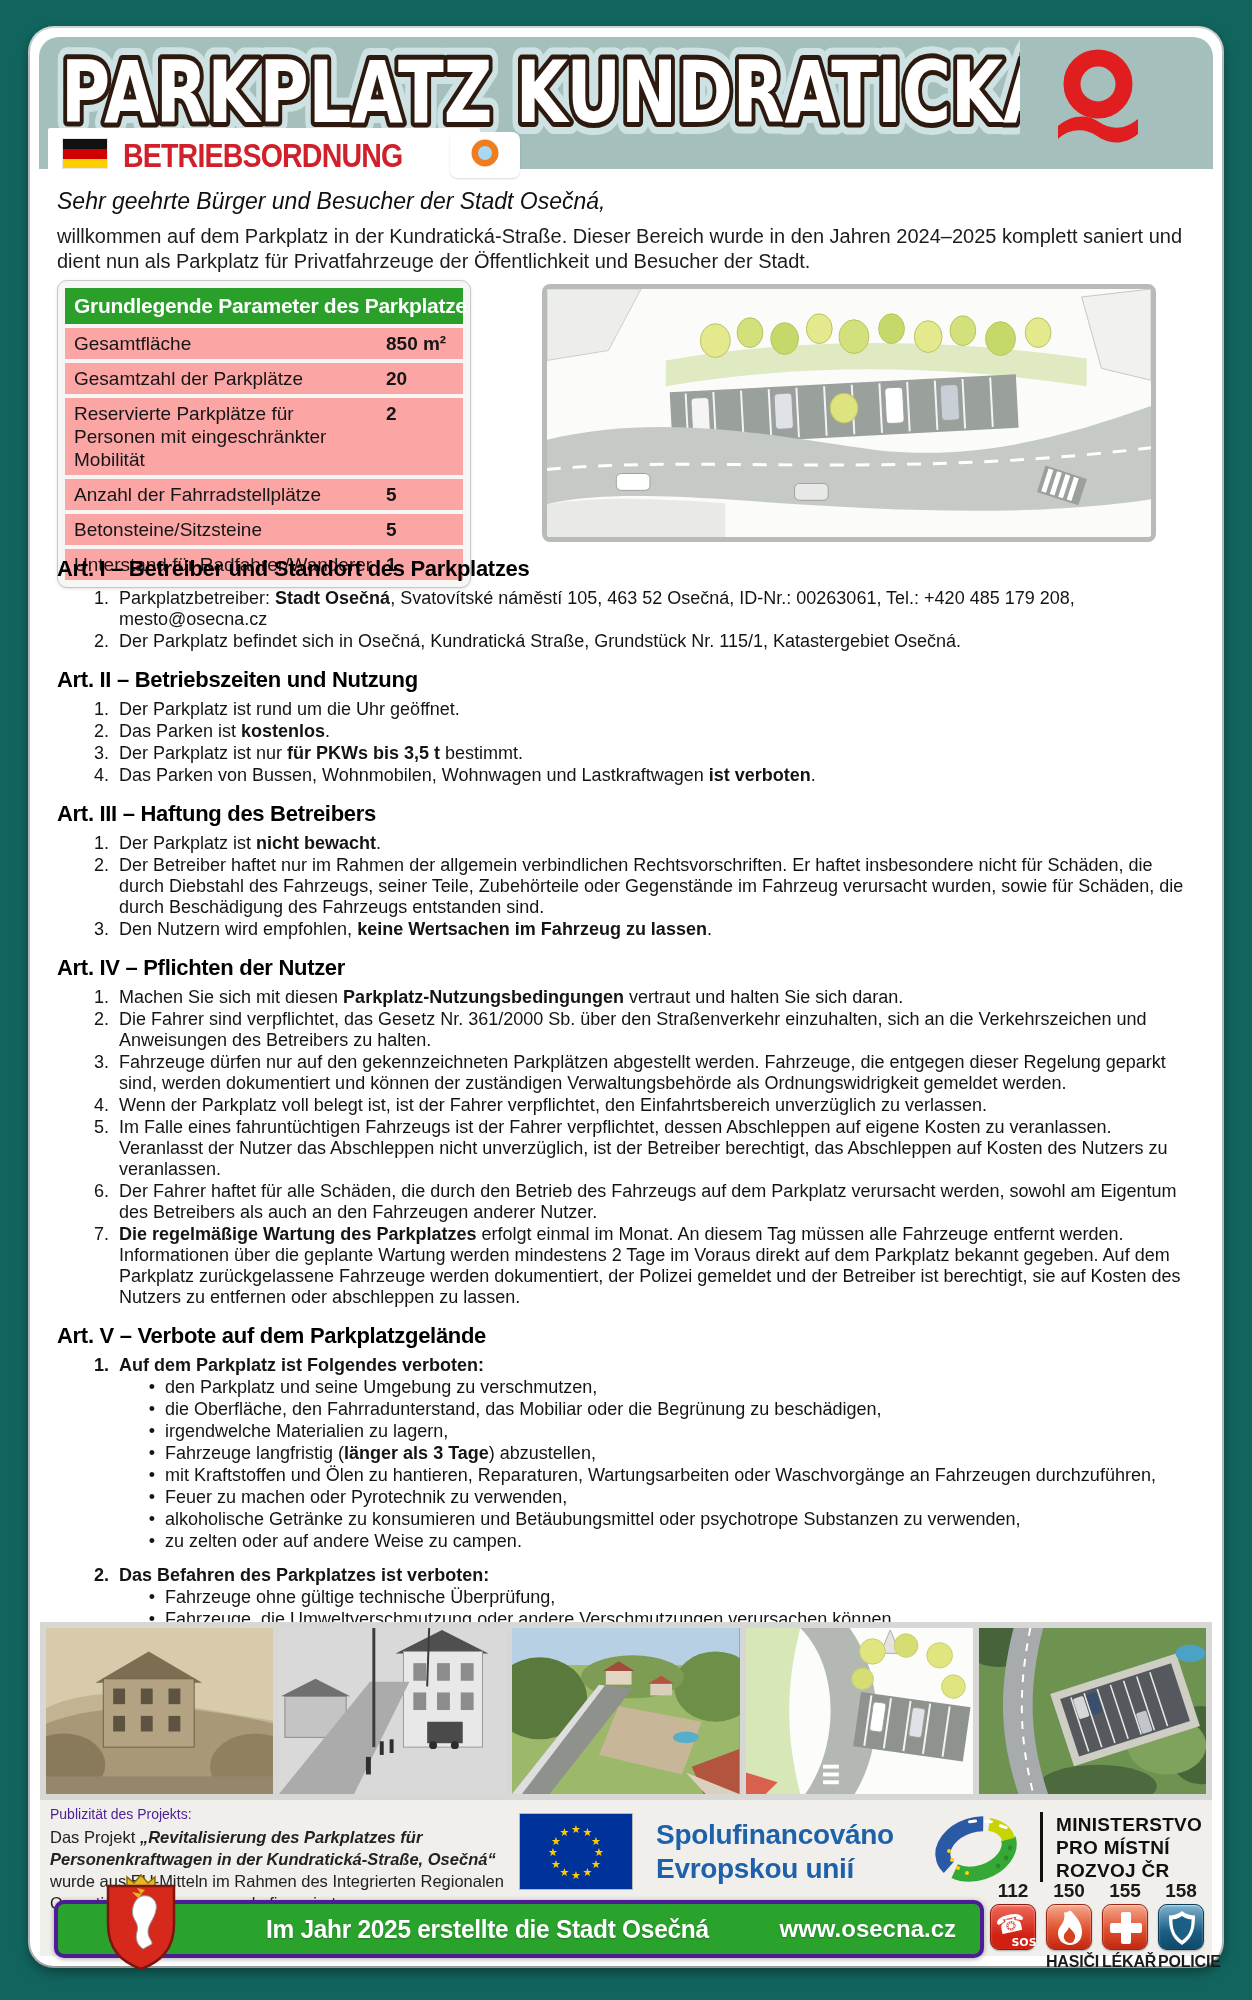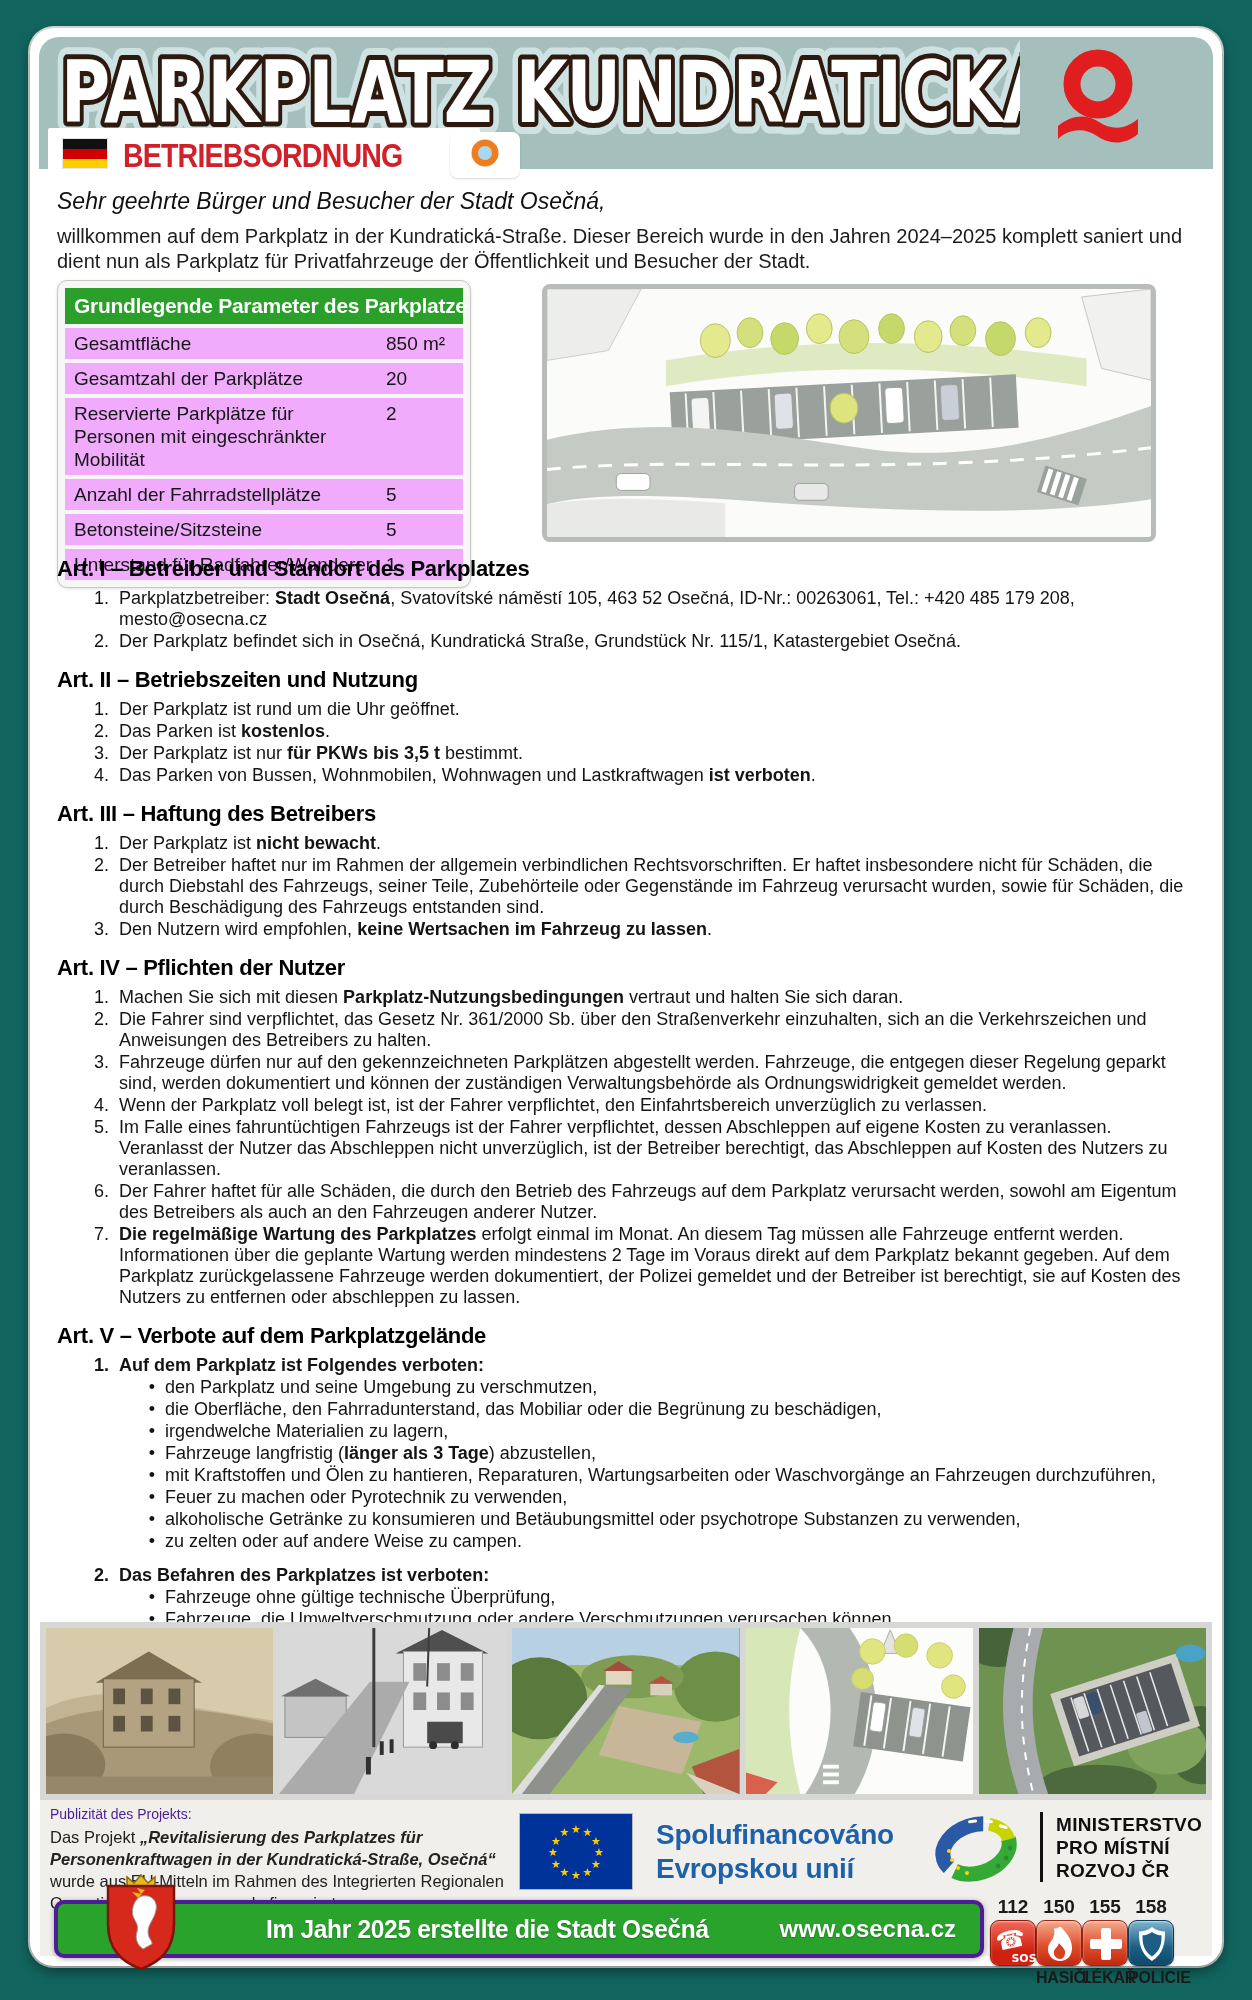--- a/index.html
+++ b/index.html
@@ -13,23 +13,23 @@
   .bo-box{position:absolute;left:18px;top:100px;height:54px;background:#ffffff;display:flex;align-items:center;padding:0 24px 0 14px;border-radius:2px;}
   .bo-text{font-size:34px;font-weight:bold;color:#d0202a;letter-spacing:-1px;margin-left:15px;transform:scaleX(.84);transform-origin:left center;white-space:nowrap;}
   .gps-pill{position:absolute;left:420px;top:104px;height:46px;background:#ffffff;border-radius:8px;display:flex;align-items:center;gap:11px;padding:0 20px;box-shadow:0 1px 2px rgba(0,0,0,.15);}
   .gps-text{font-size:24px;color:#4c4c4c;letter-spacing:-0.3px;white-space:nowrap;}
   
   .greet{position:absolute;left:27px;top:160px;font-style:italic;font-size:23px;color:#101010;}
   .intro-body{position:absolute;left:27px;top:196px;width:1140px;font-size:20px;line-height:25px;color:#1c1c1c;}
   
   .param{position:absolute;left:27px;top:252px;width:414px;background:#f6f6f4;border:1px solid #c7c7c5;border-radius:10px;padding:7px;box-sizing:border-box;box-shadow:0 1px 3px rgba(0,0,0,.12);}
   .p-head{background:#2aa02b;color:#fff;font-weight:bold;font-size:21px;padding:6px 9px;letter-spacing:-0.3px;white-space:nowrap;}
-  .p-row{display:flex;background:#f0abfc;padding:4px 9px;margin-top:4px;font-size:19px;color:#151515;}
+  .p-row{display:flex;background:#fca5a5;padding:4px 9px;margin-top:4px;font-size:19px;color:#151515;}
   .p-label{flex:1;line-height:23px;}
-  .p-val{width:68px;padding-left:6px;line-height:23px;}
+  .p-val{width:68px;padding-left:6px;line-height:23px;font-weight:bold;}
   
   .render{position:absolute;left:512px;top:256px;width:614px;height:258px;border:5px solid #b8bcb8;border-radius:8px;background:#fff;box-sizing:border-box;box-shadow:inset 0 0 0 1px #ddd;overflow:hidden;}
   
   .articles{position:absolute;left:27px;top:528px;width:1142px;}
   .art-h{font-size:22px;font-weight:bold;color:#000;margin:15px 0 6px;letter-spacing:-0.3px;}
   .art-h:first-child{margin-top:0;}
   .art-row{display:flex;font-size:18px;line-height:21px;color:#141414;margin:1px 0;}
   .art-row .num{width:52px;min-width:52px;text-align:right;margin-right:10px;}
   .art-row.sub{padding-left:46px;}
   .art-row.para{padding-left:30px;}
@@ -44,21 +44,21 @@
   .lower{position:absolute;left:10px;top:1772px;width:1172px;height:156px;background:#f0efec;}
   .pub{position:absolute;left:10px;top:6px;width:460px;color:#222;}
   .pub-label{font-size:14px;margin-bottom:4px;color:#4c1d95;}
   .pub-body{font-size:16.5px;line-height:22px;}
   .eu-flag{position:absolute;left:480px;top:14px;width:112px;height:75px;box-shadow:0 0 0 1px #b9b9b9;}
   .eu-cap{position:absolute;left:616px;top:18px;font-size:28px;font-weight:bold;color:#1d61ab;line-height:34px;letter-spacing:-0.3px;}
   .irop{position:absolute;left:886px;top:8px;width:100px;height:82px;}
   .mdiv{position:absolute;left:1000px;top:12px;width:3px;height:70px;background:#111;}
   .ministry{position:absolute;left:1016px;top:13px;font-size:19px;font-weight:bold;line-height:23px;letter-spacing:.3px;color:#101010;white-space:nowrap;}
   
-  .emg{position:absolute;left:960px;top:1852px;display:flex;gap:0;margin-top:16px;}
+  .emg{position:absolute;left:960px;top:1852px;display:flex;gap:10px;}
   .etile{width:46px;text-align:center;}
   .enum{font-size:19px;font-weight:bold;color:#1a1a1a;margin-bottom:2px;}
   .eicon{width:46px;height:46px;border-radius:9px;box-shadow:inset 0 1px 2px rgba(255,255,255,.55),0 1px 2px rgba(0,0,0,.3);}
   .t112{background:linear-gradient(180deg,#ef6a5a,#d02012 70%);border:1px solid #8e1c0c;box-sizing:border-box;}
   .t150,.t155{background:linear-gradient(180deg,#f4a98c 0%,#e0512f 55%,#c1270f 100%);border:1px solid #9d2410;box-sizing:border-box;}
   .t158{background:linear-gradient(180deg,#7fb3cd,#1c5e84 60%,#0d4a6b);border:1px solid #0b3c57;box-sizing:border-box;}
   .elabel{font-size:16px;font-weight:bold;color:#1a1a1a;margin-top:3px;letter-spacing:-0.2px;}
   
   .coat{position:absolute;left:66px;top:1844px;width:90px;height:102px;z-index:6;}
   .bar{position:absolute;left:24px;top:1872px;width:930px;height:58px;background:#2aa32d;border:4px solid #4c1d95;border-radius:10px;

